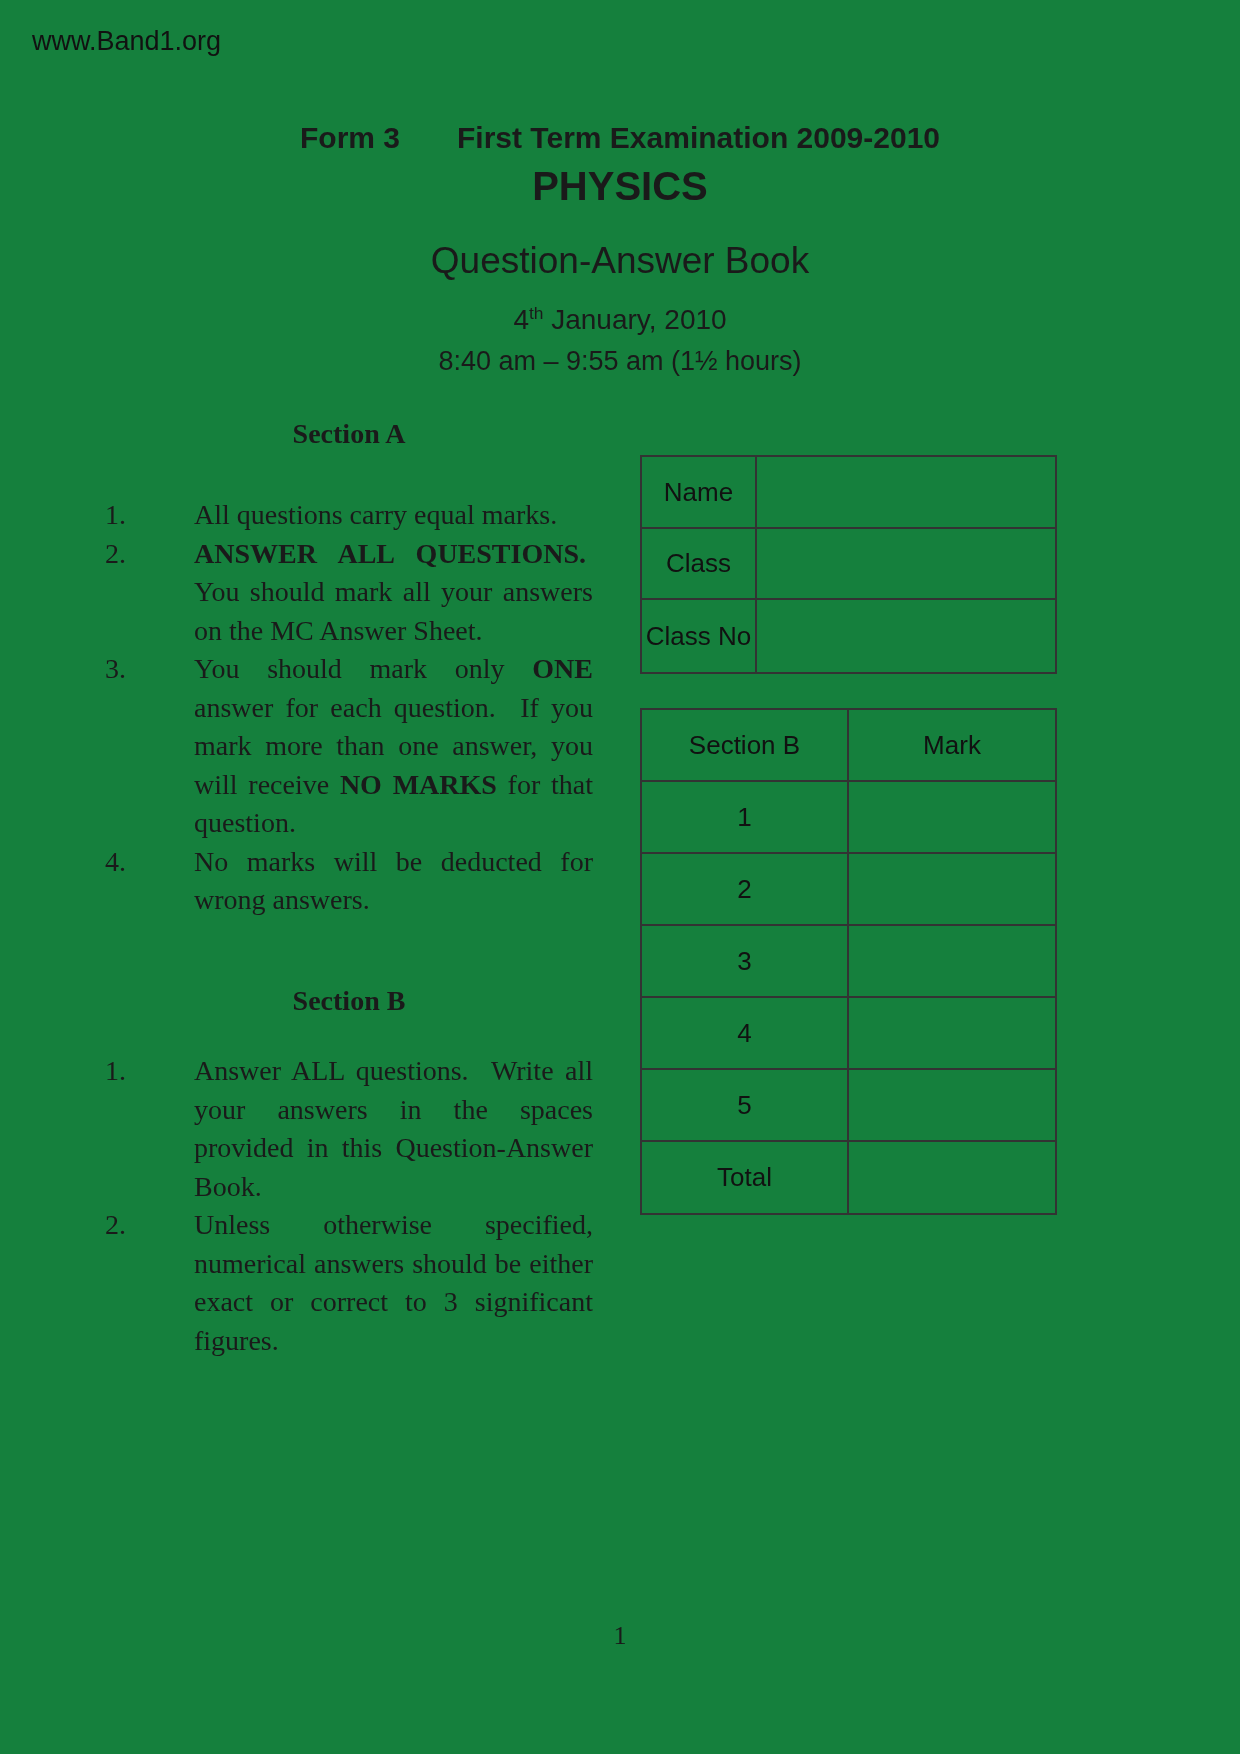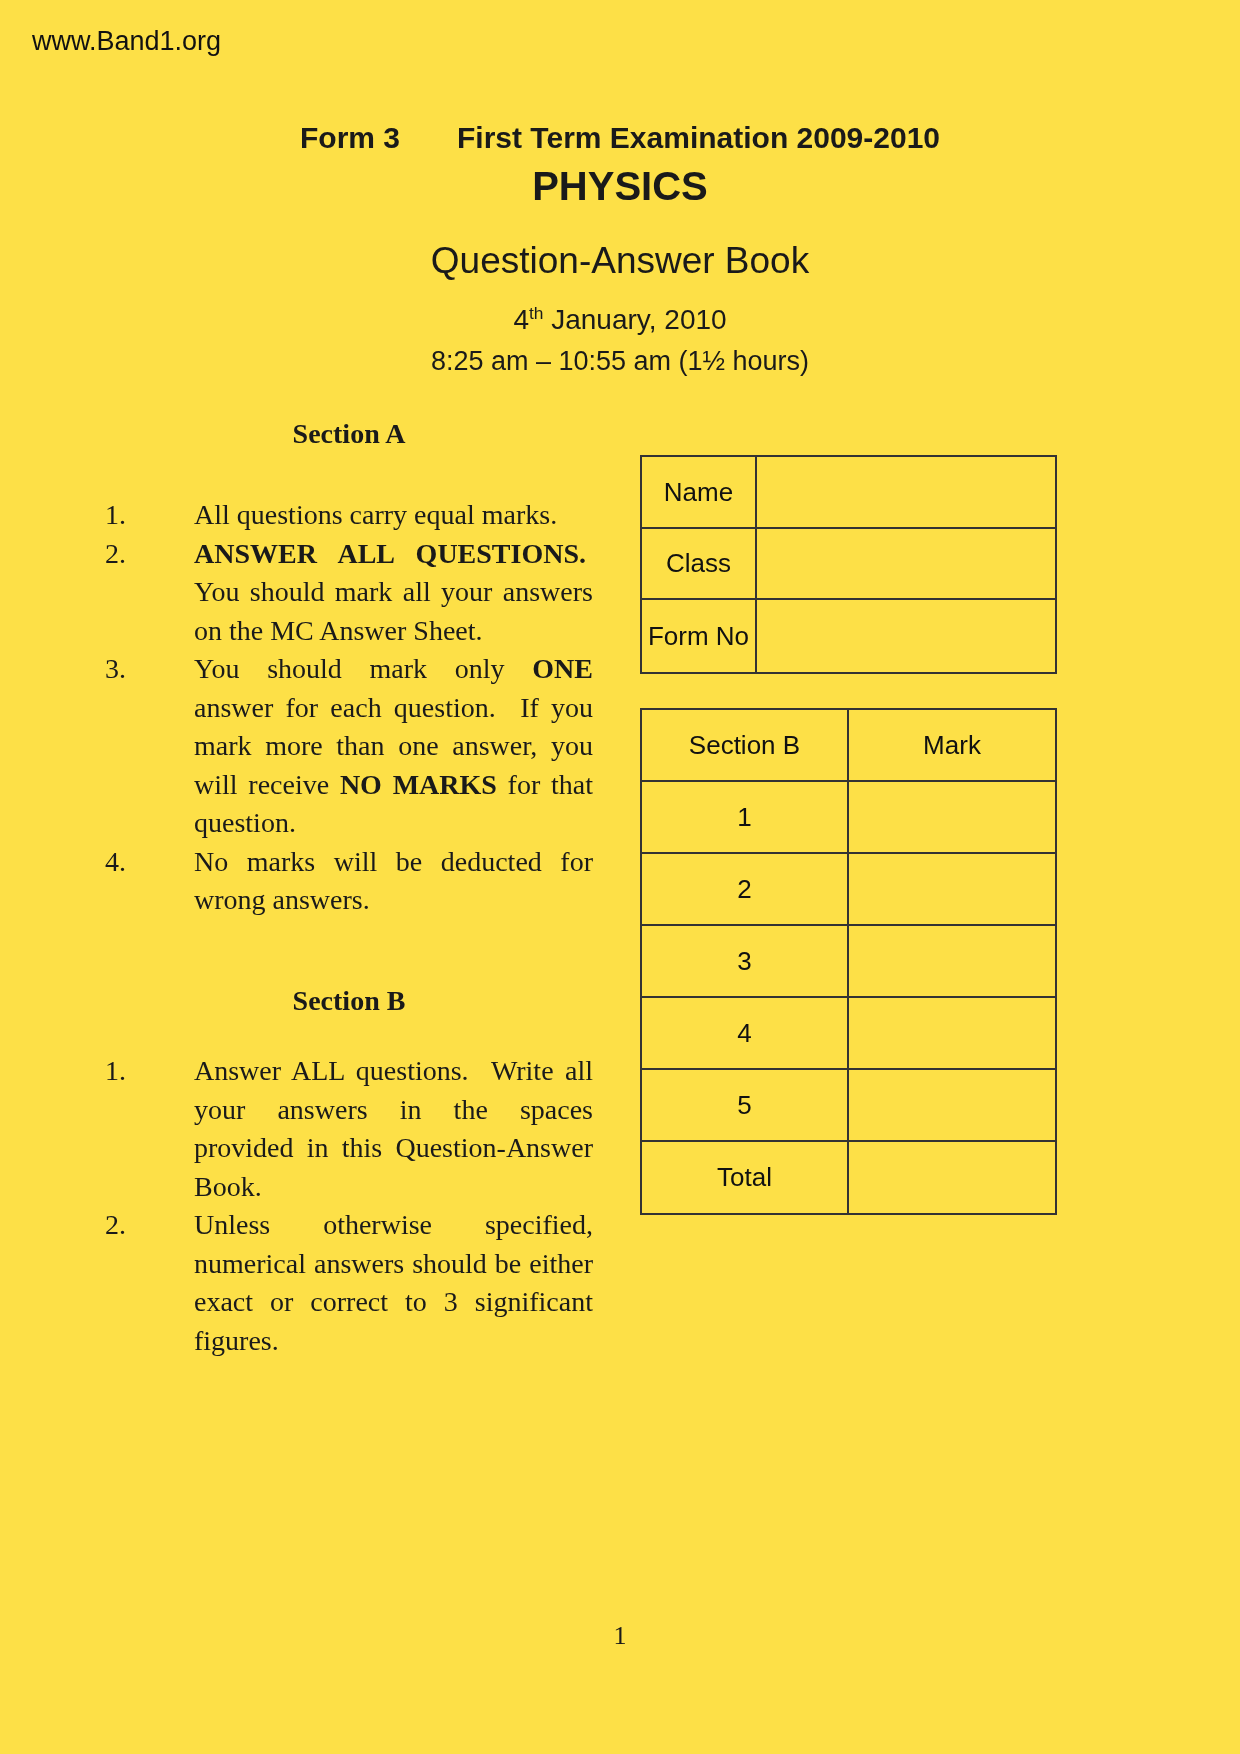--- a/index.html
+++ b/index.html
@@ -3,21 +3,21 @@
 <meta charset="utf-8">
 <style>
   html, body {
     margin: 0; padding: 0;
     width: 1240px; height: 1754px;
     background: #ffffff;
     font-family: "Liberation Sans", sans-serif;
     color: #1a1a1a;
     overflow: hidden;
   }
-  .page { position: relative; width: 1240px; height: 1754px; background: #fde047; }
+  .page { position: relative; width: 1240px; height: 1754px; background: #15803d; }
 
   .site-url {
     position: absolute; left: 32px; top: 26px;
     font-size: 27px; color: #111;
     font-family: "Liberation Sans", sans-serif;
   }
 
   .title-line {
     position: absolute; left: 0; top: 122px; width: 1240px;
     display: flex; justify-content: center; gap: 57px;
@@ -104,21 +104,21 @@
     <span>Form 3</span>
     <span>First Term Examination 2009-2010</span>
   </div>
 
   <div class="subject">PHYSICS</div>
 
   <div class="book-title">Question-Answer Book</div>
 
   <div class="exam-date"><span>4</span><sup>th</sup><span> January, 2010</span></div>
 
-  <div class="exam-time">8:25 am – 10:55 am (1½ hours)</div>
+  <div class="exam-time">8:40 am – 9:55 am (1½ hours)</div>
 
   <div class="sec-heading" id="section-a-heading">Section A</div>
 
   <div class="inst-list" id="section-a-list">
     <div class="inst-item">
       <div class="num">1.</div>
       <div class="txt"><span>All questions carry equal marks.</span></div>
     </div>
     <div class="inst-item">
       <div class="num">2.</div>
@@ -142,21 +142,21 @@
     <tbody>
         <tr class="r1">
       <td>Name</td>
       <td></td>
     </tr>
     <tr class="r2">
       <td>Class</td>
       <td></td>
     </tr>
     <tr class="r3">
-      <td>Form No</td>
+      <td>Class No</td>
       <td></td>
     </tr>
   </tbody>
     </table>
 
   <table class="paper-table" id="marks-table">
     <colgroup>
         <col class="c-q">
         <col class="c-mark">
       </colgroup>

